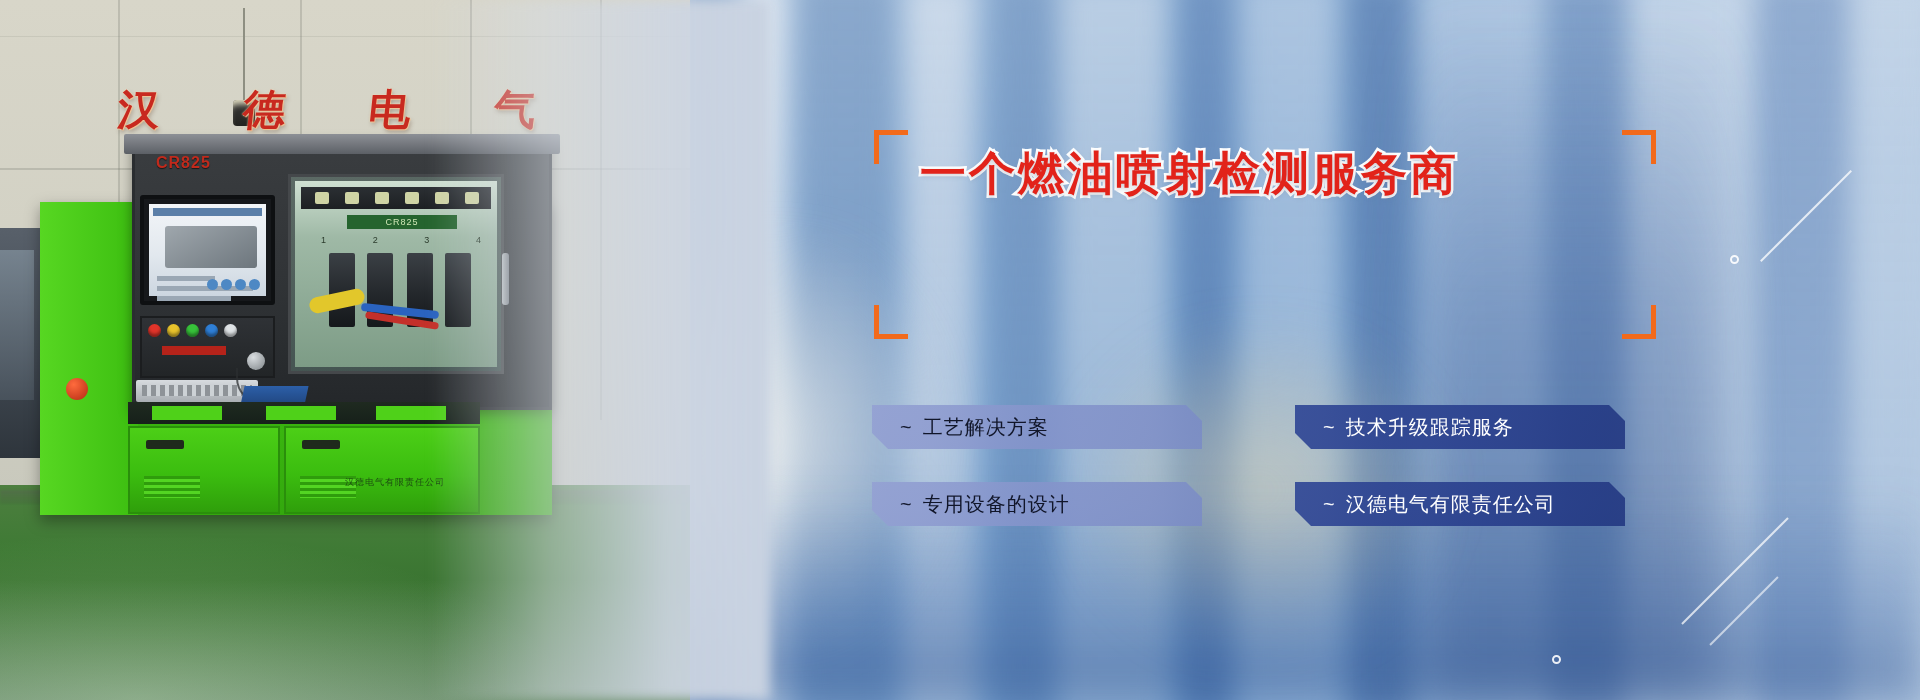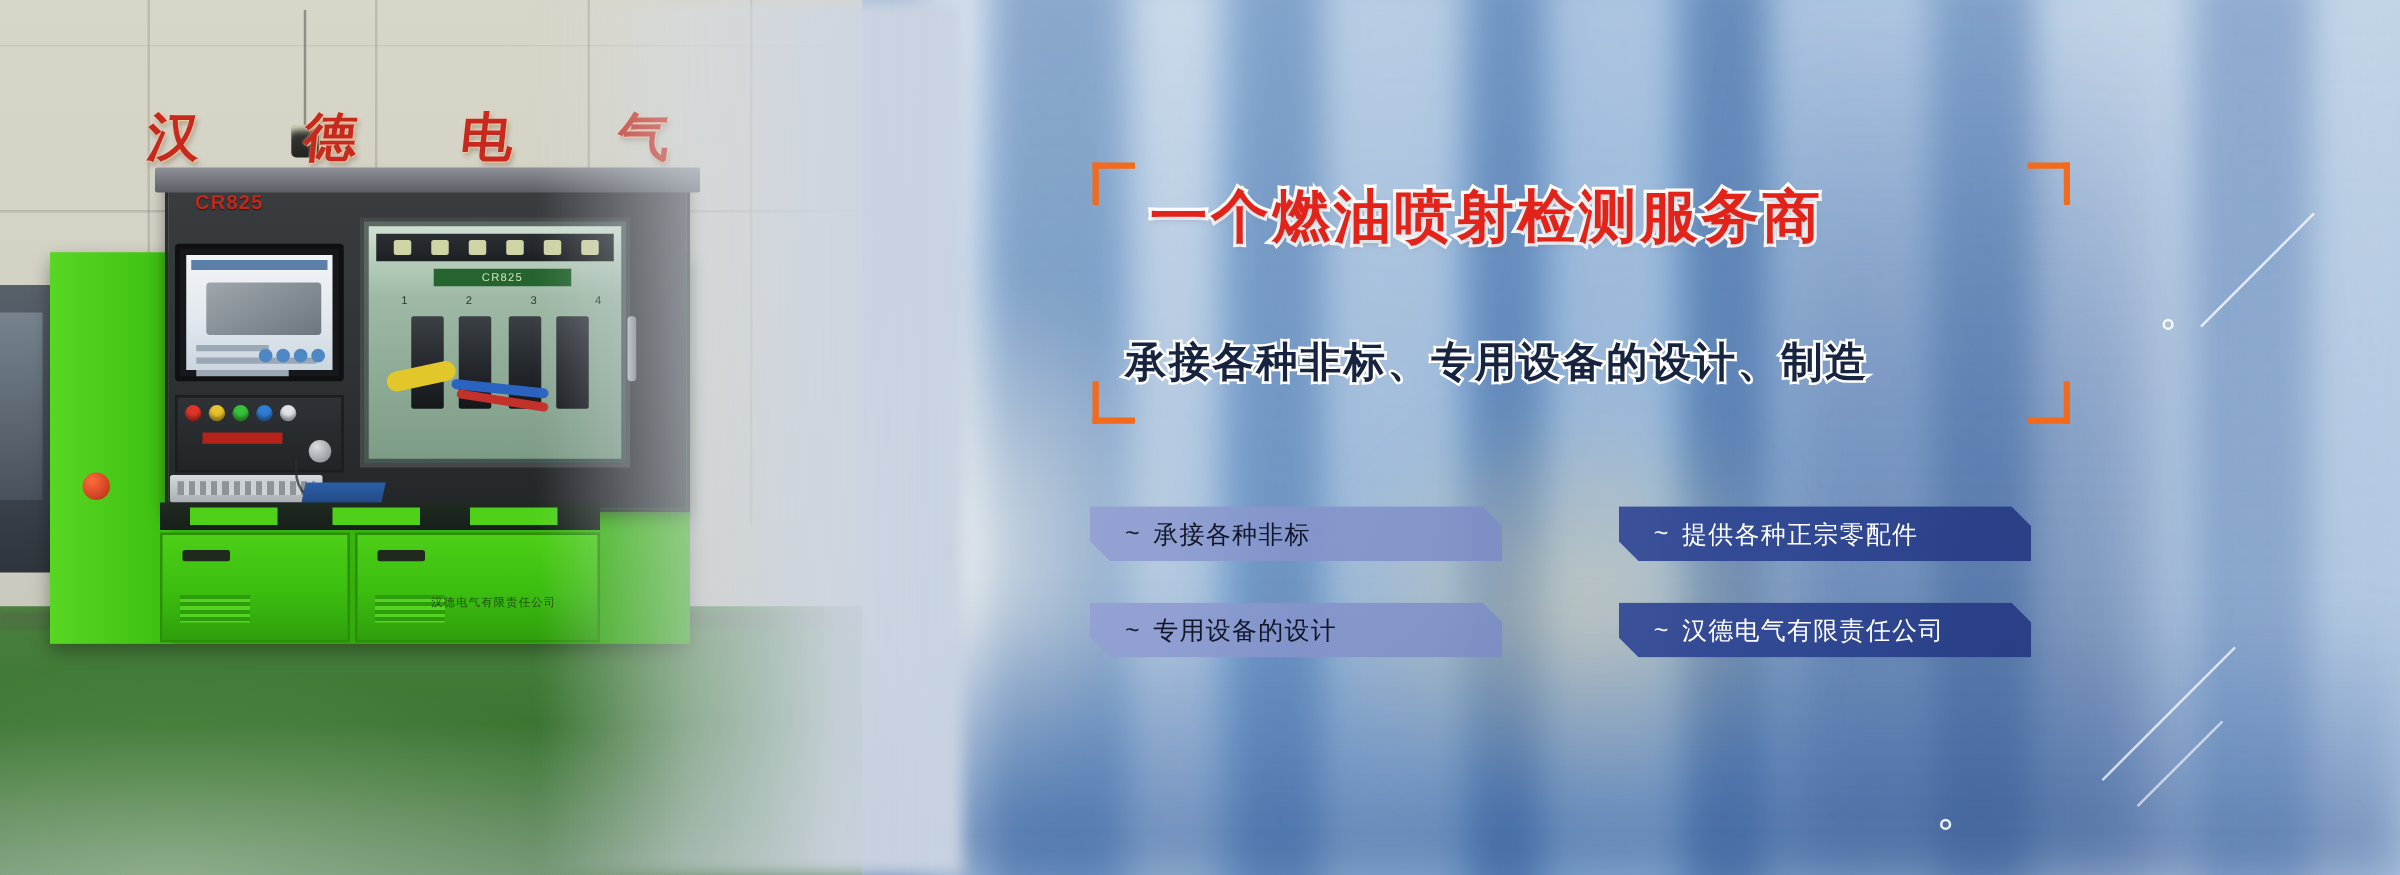--- a/index.html
+++ b/index.html
@@ -532,30 +532,29 @@
   <div class="bracket bracket-bl"></div>
   <div class="bracket bracket-br"></div>
 
   <div class="deco-line dl1"></div>
   <div class="deco-line dl2"></div>
   <div class="deco-line dl3"></div>
   <div class="deco-dot dd1"></div>
   <div class="deco-dot dd2"></div>
 
   <div class="headline">一个燃油喷射检测服务商</div>
-  <div class="subhead">承接各种非标、专用设备的设计、制造</div>
 
   <div class="tags">
     <div class="tag light">
       <span class="tilde">~</span>
-      <span>承接各种非标</span>
+      <span>工艺解决方案</span>
     </div>
     <div class="tag dark">
       <span class="tilde">~</span>
-      <span>提供各种正宗零配件</span>
+      <span>技术升级跟踪服务</span>
     </div>
     <div class="tag light">
       <span class="tilde">~</span>
       <span>专用设备的设计</span>
     </div>
     <div class="tag dark">
       <span class="tilde">~</span>
       <span>汉德电气有限责任公司</span>
     </div>
   </div>

